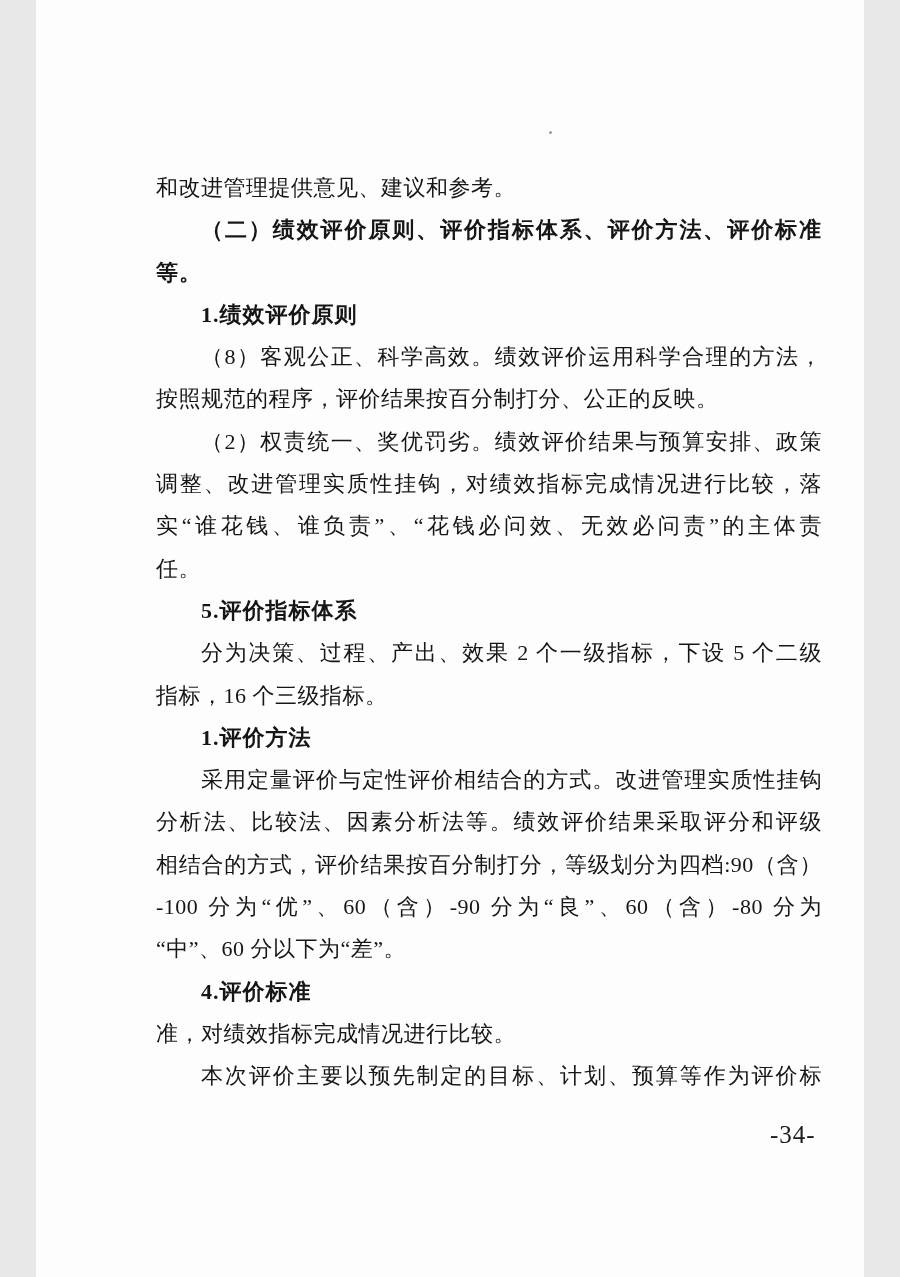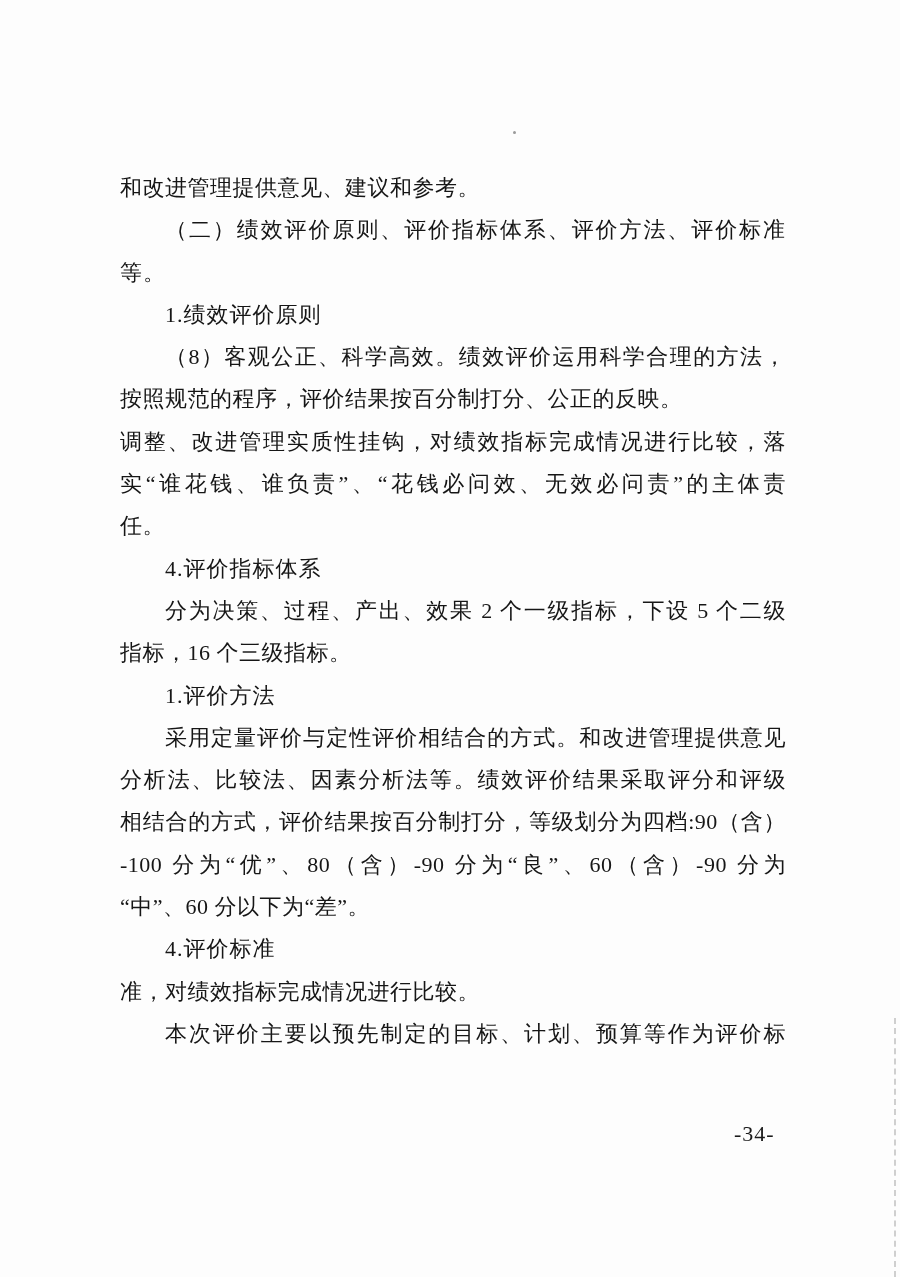--- a/index.html
+++ b/index.html
@@ -7,21 +7,21 @@
     --page-bg:#fdfdfd;
     --artifact-color:#c4c4c4;
   }
   html,body{margin:0;padding:0;}
   body{
     background:#e8e8e8;
     font-family:"Liberation Serif","DejaVu Serif",serif;
   }
   .page{
     position:relative;
-    width:900px;
+    width:828px;
     height:1277px;
     background:var(--page-bg);
     color:var(--text-color);
     overflow:hidden;
     margin:0 auto;
   }
   .text-block{
     position:absolute;
     left:120px;
     top:167px;
@@ -37,28 +37,28 @@
     letter-spacing:0.5px;
   }
   .line.fill{
     text-align:justify;
     text-align-last:justify;
   }
   .line.indent{
     padding-left:45px;
   }
   .line.bold{
-    font-weight:normal;
+    font-weight:bold;
     letter-spacing:1px;
   }
   .page-number{
     position:absolute;
     left:734px;
     top:1121px;
-    font-size:22px;
+    font-size:25px;
     letter-spacing:1px;
     color:#1b1b1b;
   }
   .artifact-dot{
     position:absolute;
     left:513px;
     top:131px;
     width:3px;
     height:3px;
     background:#9a9a9a;
@@ -79,31 +79,32 @@
 
 <div class="page">
   <div class="artifact-dot"></div>
   <div class="text-block" id="text-block">
       <div class="line">和改进管理提供意见、建议和参考。</div>
       <div class="line indent bold fill">（二）绩效评价原则、评价指标体系、评价方法、评价标准</div>
       <div class="line bold">等。</div>
       <div class="line indent bold">1.绩效评价原则</div>
       <div class="line indent fill">（8）客观公正、科学高效。绩效评价运用科学合理的方法，</div>
       <div class="line">按照规范的程序，评价结果按百分制打分、公正的反映。</div>
+      <div class="line indent fill">（2）权责统一、奖优罚劣。绩效评价结果与预算安排、政策</div>
       <div class="line fill">调整、改进管理实质性挂钩，对绩效指标完成情况进行比较，落</div>
       <div class="line fill">实“谁花钱、谁负责”、“花钱必问效、无效必问责”的主体责</div>
       <div class="line">任。</div>
-      <div class="line indent bold">4.评价指标体系</div>
+      <div class="line indent bold">5.评价指标体系</div>
       <div class="line indent fill">分为决策、过程、产出、效果 2 个一级指标，下设 5 个二级</div>
       <div class="line">指标，16 个三级指标。</div>
       <div class="line indent bold">1.评价方法</div>
-      <div class="line indent fill">采用定量评价与定性评价相结合的方式。和改进管理提供意见</div>
+      <div class="line indent fill">采用定量评价与定性评价相结合的方式。改进管理实质性挂钩</div>
       <div class="line fill">分析法、比较法、因素分析法等。绩效评价结果采取评分和评级</div>
       <div class="line fill">相结合的方式，评价结果按百分制打分，等级划分为四档:90（含）</div>
-      <div class="line fill">-100 分为“优”、80（含）-90 分为“良”、60（含）-90 分为</div>
+      <div class="line fill">-100 分为“优”、60（含）-90 分为“良”、60（含）-80 分为</div>
       <div class="line">“中”、60 分以下为“差”。</div>
       <div class="line indent bold">4.评价标准</div>
       <div class="line">准，对绩效指标完成情况进行比较。</div>
       <div class="line indent fill">本次评价主要以预先制定的目标、计划、预算等作为评价标</div>
     </div>
   <div class="page-number">-34-</div>
   <div class="artifact-line"></div>
 </div>
 
 </body></html>

